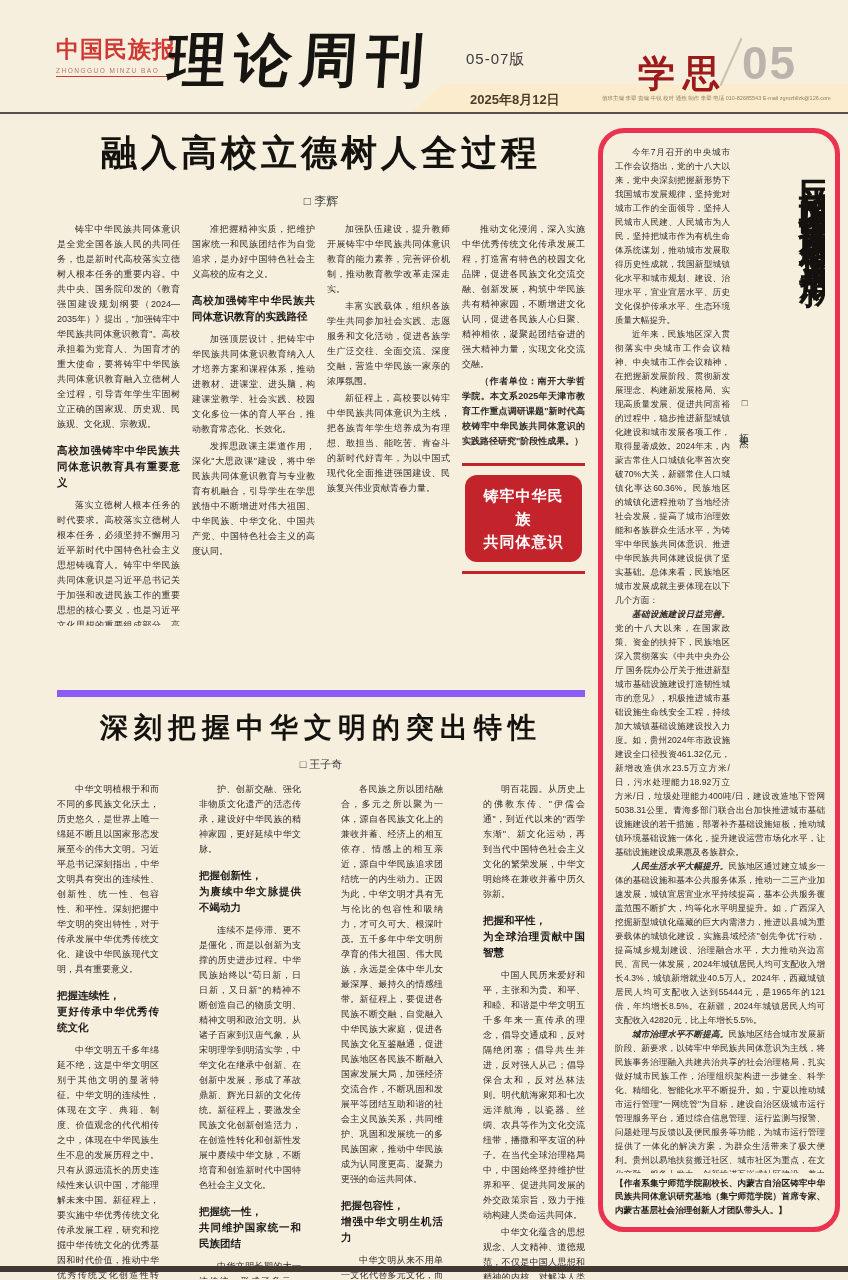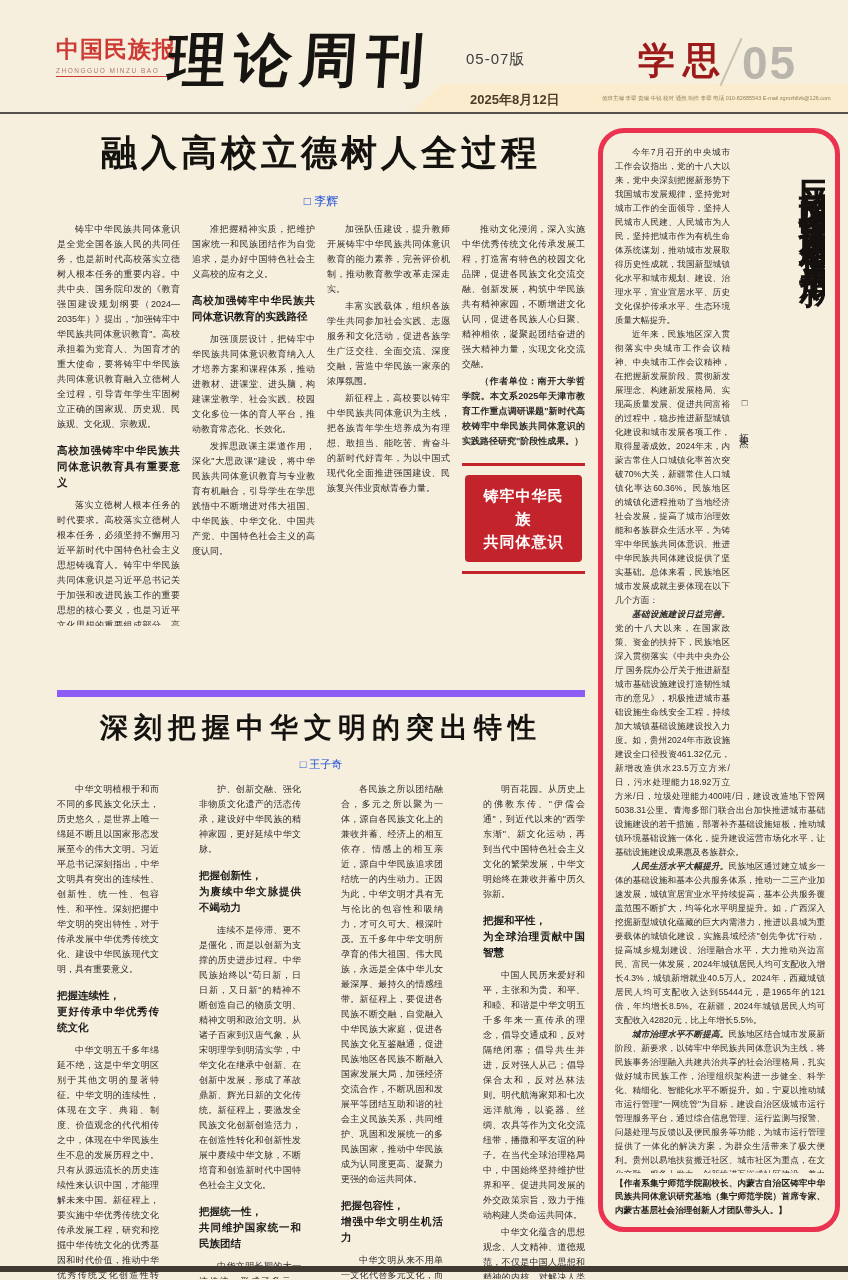--- a/index.html
+++ b/index.html
@@ -10,41 +10,41 @@
   .hdr-line{position:absolute;left:0;top:112px;width:848px;height:2px;background:#55504a;}
   .masthead{position:absolute;left:56px;top:34px;width:120px;}
   .masthead-cn{font-family:"Liberation Serif",serif;font-size:23px;font-weight:bold;color:#cd3a34;letter-spacing:1px;white-space:nowrap;}
   .masthead-py{font-size:6.5px;color:#b5756c;letter-spacing:1.5px;margin-top:2px;border-bottom:1px solid #cd3a34;padding-bottom:2px;white-space:nowrap;}
   .weekly-title{position:absolute;left:168px;top:22px;font-family:"DejaVu Serif",serif;font-size:58px;font-weight:900;color:#171512;letter-spacing:8px;transform:skewX(-4deg);white-space:nowrap;}
   .edition{position:absolute;left:466px;top:50px;font-size:15px;color:#3c3c3c;letter-spacing:1px;}
   .hdr-band{position:absolute;left:412px;top:84px;width:436px;height:28px;background:#fbeccd;clip-path:polygon(30px 0,100% 0,100% 100%,0 100%);}
   .hdr-band .date{position:absolute;left:58px;top:7px;font-size:13px;font-weight:bold;color:#4a3c28;}
   .hdr-band .staff{position:absolute;left:190px;top:11px;font-size:5.5px;color:#91805f;white-space:nowrap;overflow:hidden;width:240px;}
   .section-mark{position:absolute;left:638px;top:36px;display:flex;align-items:flex-start;}
-  .section-name{font-size:37px;font-weight:900;color:#9c1a1a;letter-spacing:8px;font-family:"Liberation Serif",serif;}
+  .section-name{font-size:37px;font-weight:900;color:#9c1a1a;letter-spacing:8px;font-family:"Liberation Serif",serif;margin-top:13px;}
   .section-slash{width:2px;height:52px;background:#c9c2b4;transform:rotate(24deg);margin:0 10px 0 2px;}
   .section-num{font-size:46px;font-weight:900;color:#b9b5ad;letter-spacing:2px;}
 
   
   .cols{display:flex;gap:12px;}
   .col{flex:1;font-size:9px;line-height:15px;color:#2e2c2a;text-align:justify;overflow:hidden;}
   .col p{margin:0 0 0 0;text-indent:18px;}
   .col p+p{margin-top:2px;}
   .col h3{font-size:10.5px;line-height:16px;margin:10px 0 8px;color:#1c1a18;}
   .col .b-note{font-weight:bold;text-indent:18px;}
   .lead{font-weight:bold;font-style:italic;}
-  .byline{text-align:center;font-size:12px;color:#1d4ed8;}
+  .byline{text-align:center;font-size:12px;color:#404040;}
 
   
   .main-article{position:absolute;left:57px;top:126px;width:528px;}
   .main-headline{font-size:36px;line-height:53px;font-weight:900;color:#151310;text-align:center;letter-spacing:4px;font-family:"Liberation Sans",sans-serif;}
   .main-article .byline{margin:14px 0 12px;}
   .main-cols{height:404px;}
   .slogan-wrap{margin-top:14px;border-top:3px solid #c3242b;border-bottom:3px solid #c3242b;padding:9px 3px;}
-  .slogan{background:#c3242b;color:#ffffff;text-align:center;font-size:15px;font-weight:bold;line-height:23px;padding:9px 16px;border-radius:4px;letter-spacing:1px;}
+  .slogan{background:#c3242b;color:#ffffff;text-align:center;font-size:15px;font-weight:bold;line-height:23px;padding:9px 16px;border-radius:12px;letter-spacing:1px;}
 
   
   .side-box{position:absolute;left:598px;top:128px;width:242px;height:1104px;border:5px solid #ea3350;border-radius:26px;box-sizing:border-box;padding:12px 10px 10px 12px;display:flex;flex-direction:column;}
   .side-body{flex:1;overflow:hidden;position:relative;font-size:8.6px;line-height:14px;text-align:justify;color:#2e2c2a;}
   .side-body p{margin:0;text-indent:17px;}
   .title-reserve{float:right;width:90px;height:632px;margin-left:5px;}
   .side-title{position:absolute;top:4px;right:0;writing-mode:vertical-rl;text-orientation:upright;font-size:38px;font-weight:900;letter-spacing:7px;color:#14110e;font-family:"Liberation Serif",serif;}
   .side-byline{position:absolute;top:252px;right:74px;writing-mode:vertical-rl;text-orientation:upright;font-size:9.5px;color:#333;letter-spacing:3px;}
   .side-note{font-size:8.6px;line-height:13.5px;font-weight:bold;text-align:justify;color:#211f1c;margin-top:4px;}
 

